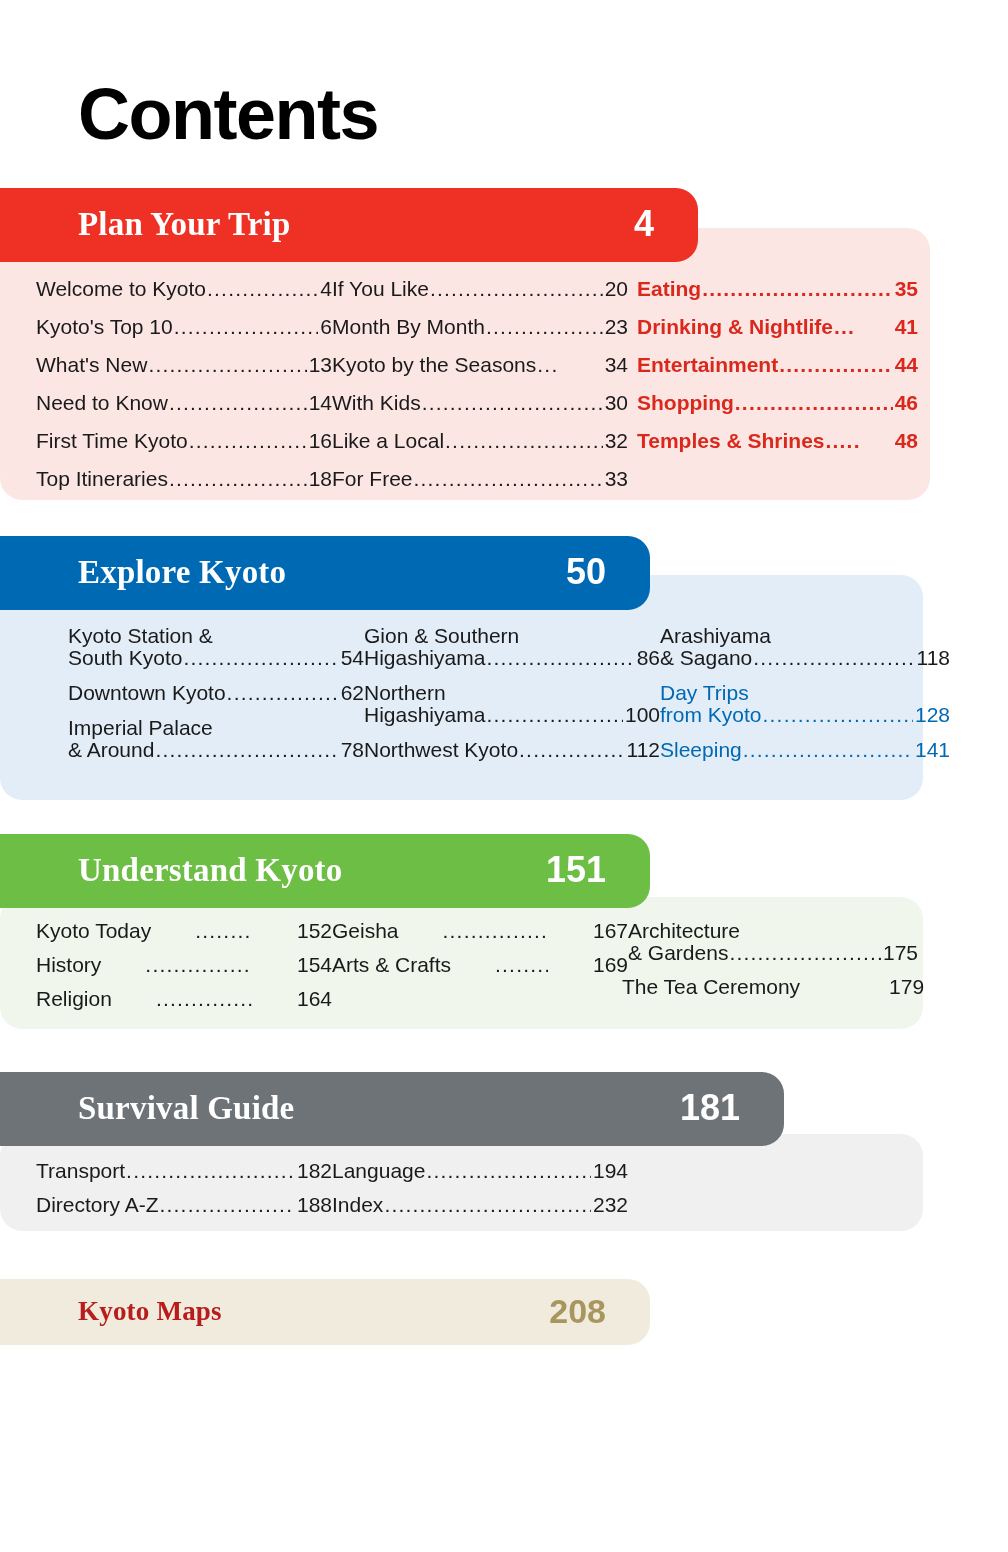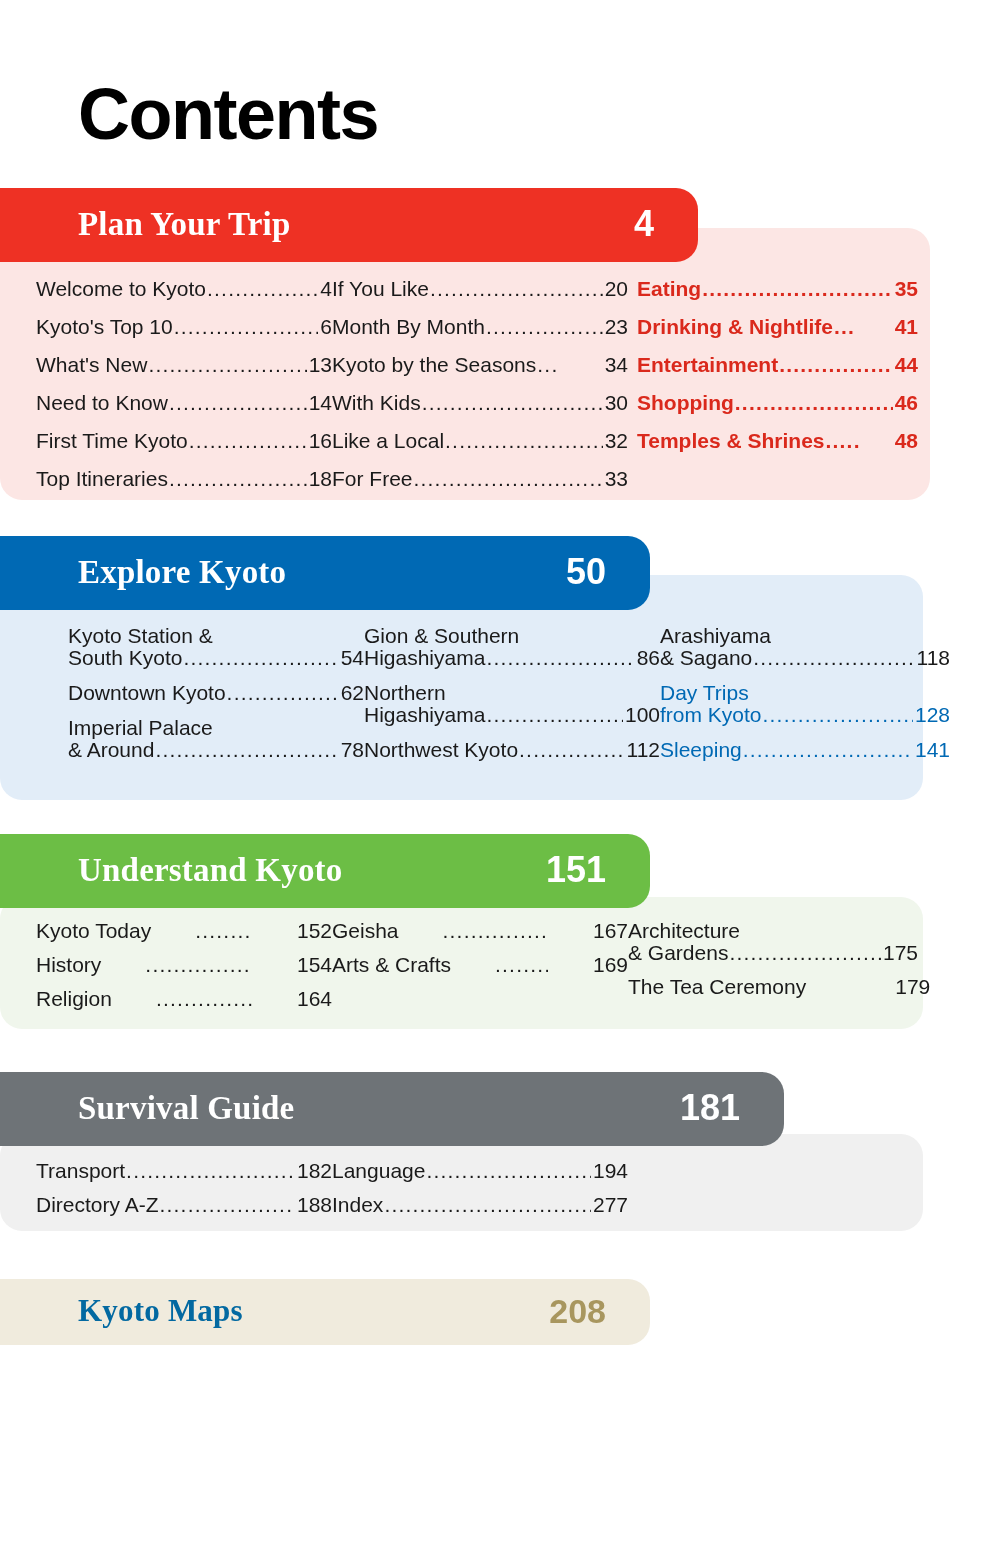--- a/index.html
+++ b/index.html
@@ -74,20 +74,21 @@
   .col {
     position: relative;
   }
   .entry {
     display: flex;
     align-items: baseline;
     font-size: 21px;
     color: #1a1a1a;
     line-height: 1.05;
     white-space: nowrap;
+    justify-content: center;
   }
   .entry .label {
     flex: 0 0 auto;
   }
   .entry .leader {
     flex: 1 1 auto;
     overflow: hidden;
     white-space: nowrap;
     margin: 0 1px;
     letter-spacing: 1.2px;
@@ -195,21 +196,21 @@
   #maps-bar {
     position: absolute;
     left: 0;
     top: 1279px;
     width: 650px;
     height: 66px;
     background: #F0EBDD;
     border-top-right-radius: 22px;
     border-bottom-right-radius: 22px;
   }
-  #maps-bar .bar-title { color: #0369a1; left: 78px; font-size: 31px; }
+  #maps-bar .bar-title { color: #b91c1c; left: 78px; font-size: 27px; }
   #maps-bar .bar-page { color: #A8965E; right: 44px; font-size: 34px; }
 </style>
 </head>
 <body>
 
 <div id="page-title">Contents</div>
 
 <div class="panel" id="plan-panel"></div>
 <div class="bar" id="plan-bar">
   <span class="bar-title">Plan Your Trip</span>
@@ -458,21 +459,21 @@
   </div>
   <div class="col col-b">
     <div class="entry">
         <span class="label">Language</span>
         <span class="leader">..........................................</span>
         <span class="pg">194</span>
       </div>
     <div class="entry">
         <span class="label">Index</span>
         <span class="leader">..........................................</span>
-        <span class="pg">277</span>
+        <span class="pg">232</span>
       </div>
   </div>
 </div>
 
 <div id="maps-bar">
   <span class="bar-title">Kyoto Maps</span>
   <span class="bar-page">208</span>
 </div>
 
 </body></html>

